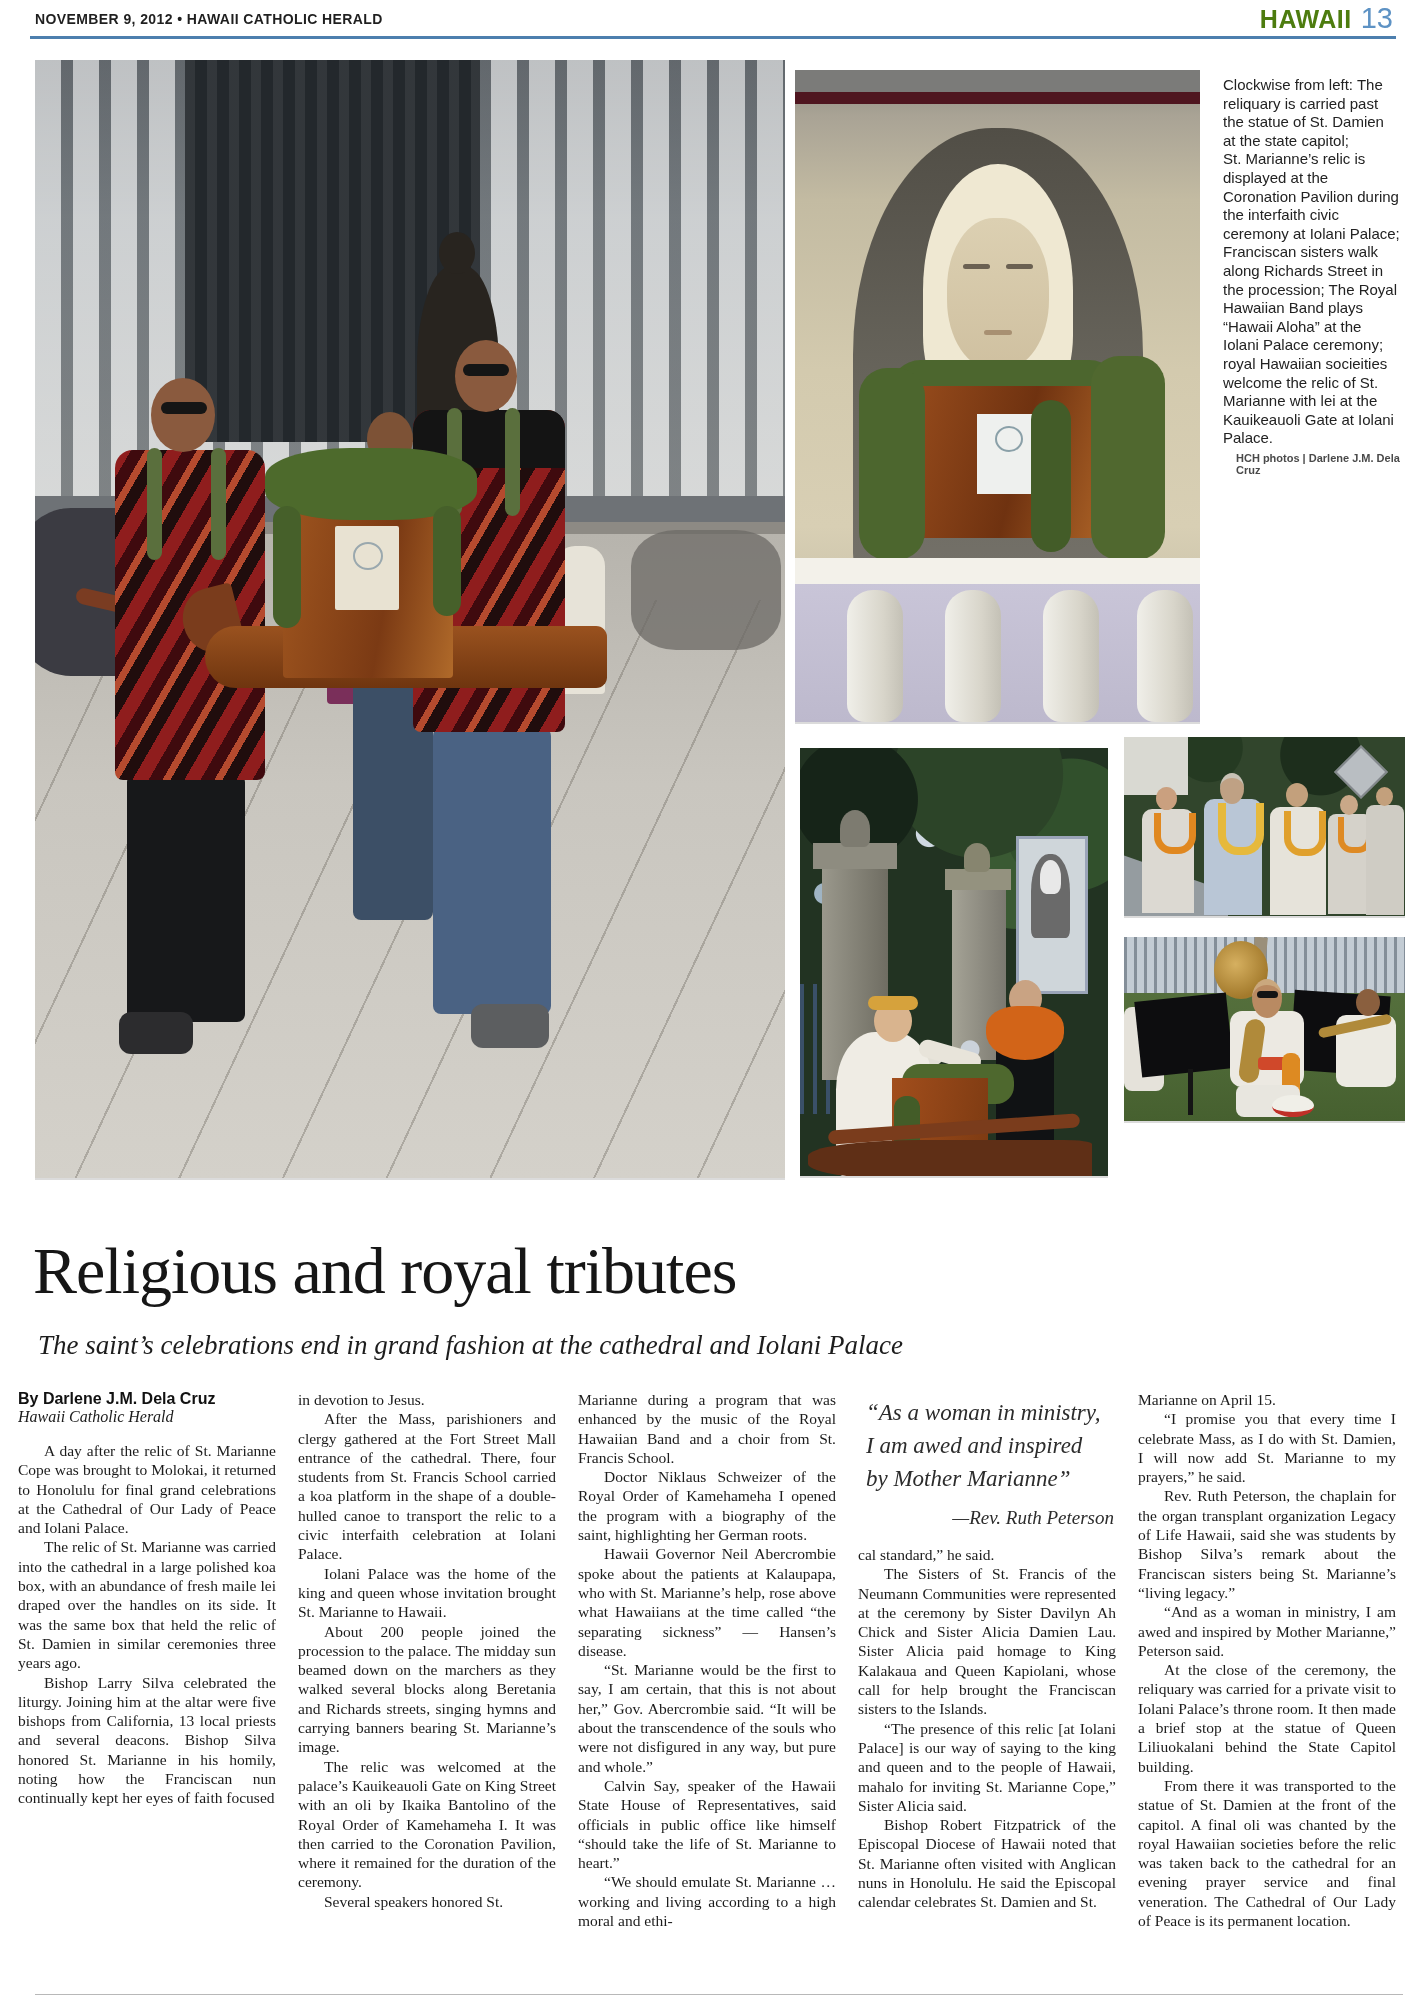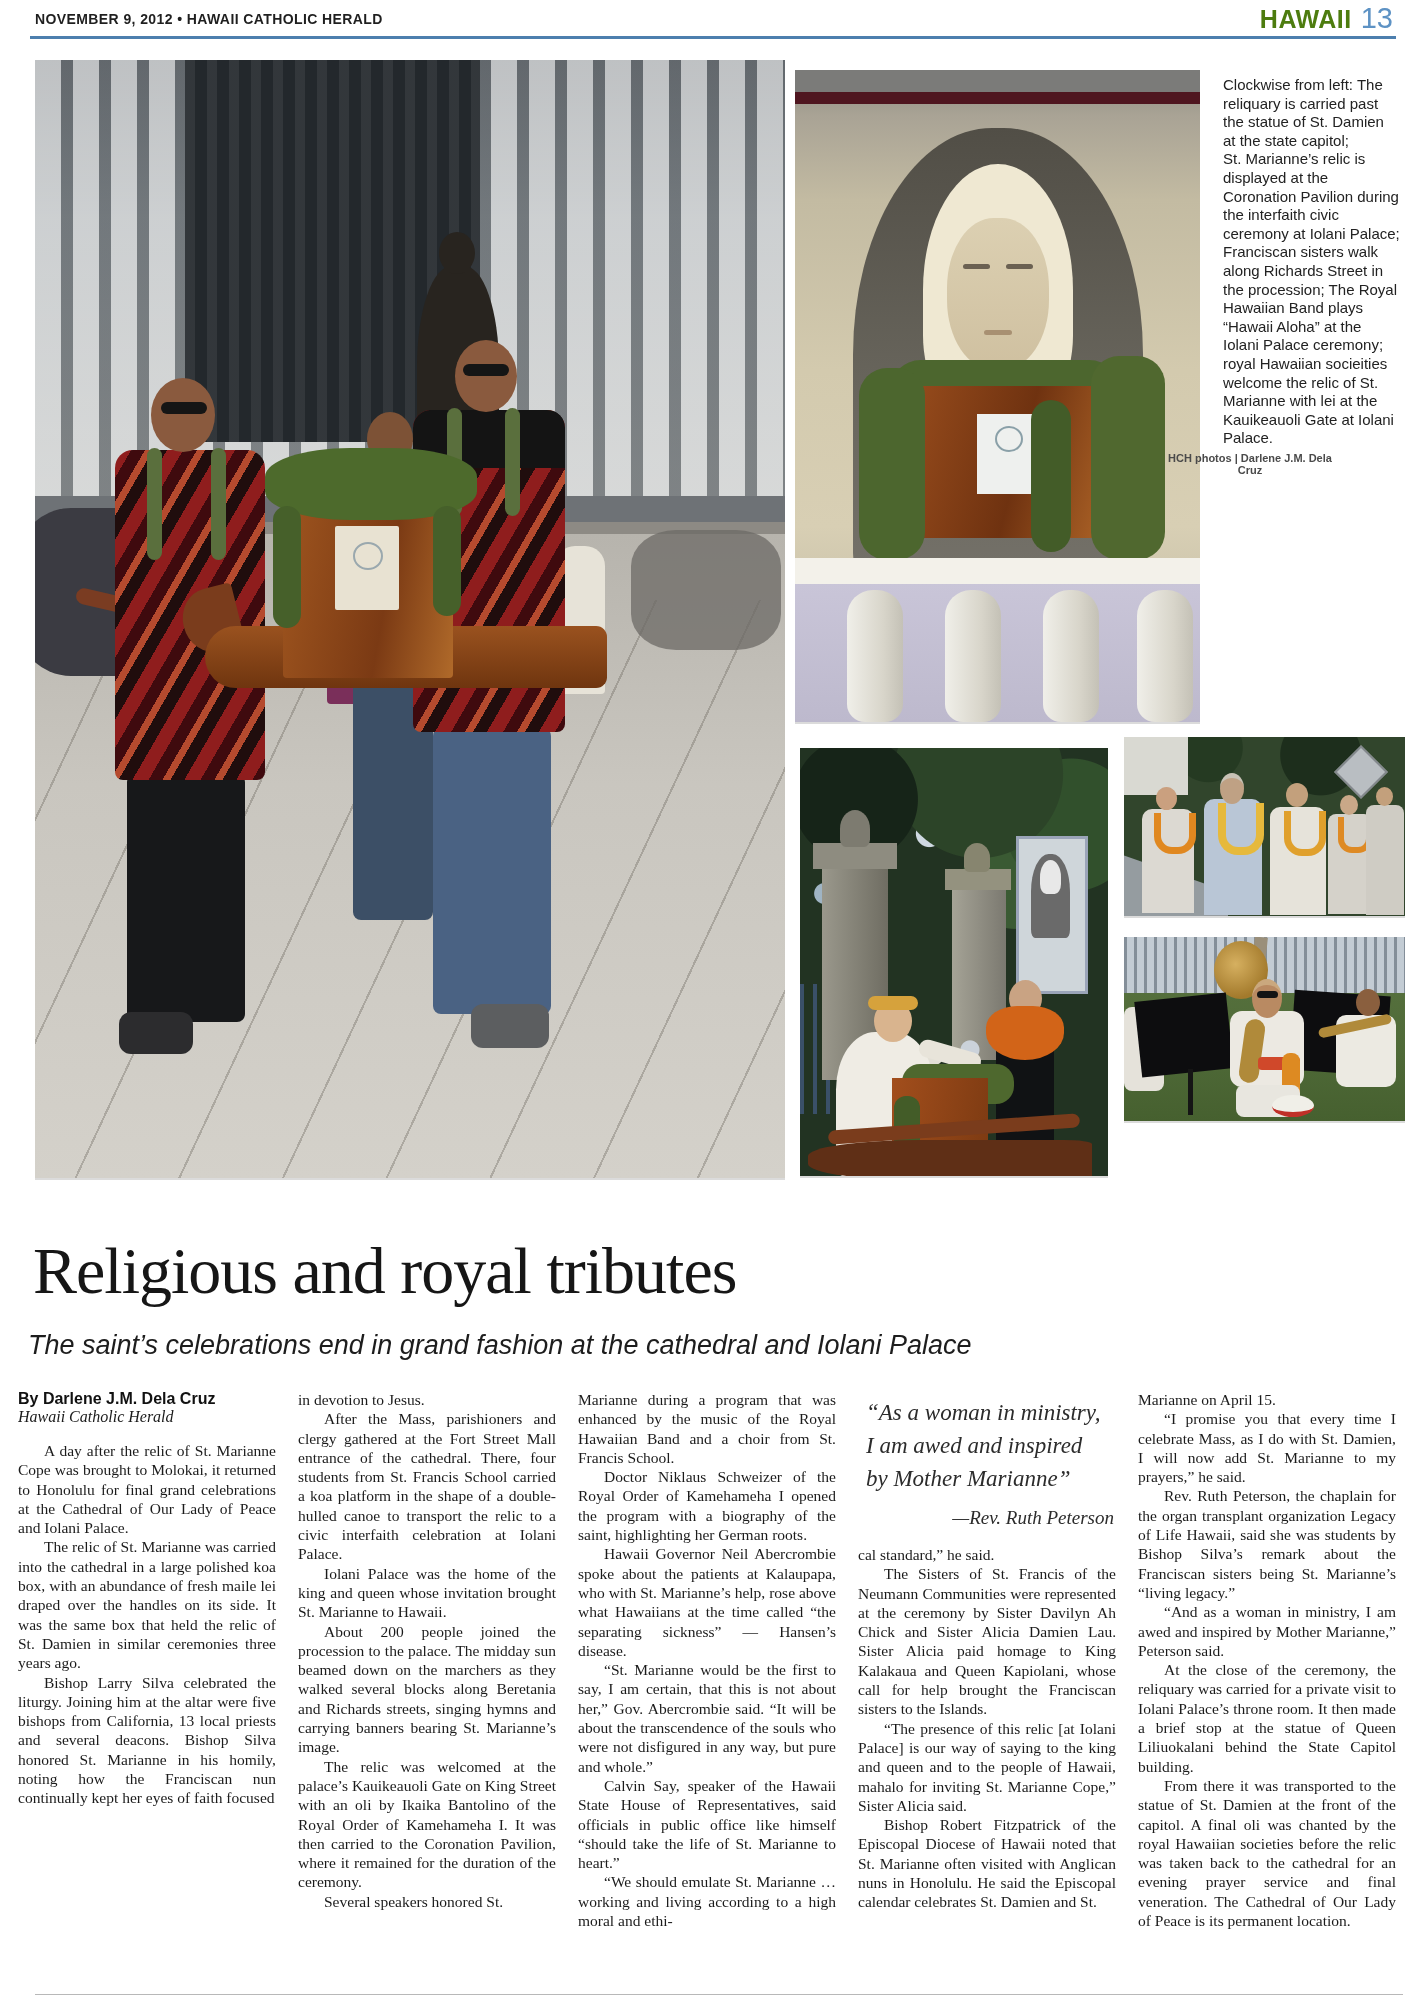--- a/index.html
+++ b/index.html
@@ -176,26 +176,26 @@
   .b-sax{left:118px;top:82px;width:20px;height:64px;background:#b08a3a;border-radius:10px;transform:rotate(8deg);}
   .b-m1legs{left:112px;top:148px;width:64px;height:32px;background:#e8e6df;border-radius:8px;}
   .b-m2head{left:232px;top:52px;width:24px;height:27px;background:#8a5f3e;border-radius:50%;}
   .b-m2{left:212px;top:78px;width:60px;height:72px;background:#eceae2;border-radius:10px;}
   .b-trombone{left:194px;top:84px;width:74px;height:10px;background:#b08a3a;border-radius:5px;transform:rotate(-12deg);}
   .b-hat{left:148px;top:158px;width:42px;height:17px;background:#f0efe8;border-radius:50%;border-bottom:5px solid #c03028;}
   
   .photo-caption{position:absolute;left:1223px;top:76px;width:177px;
      font-family:"Liberation Sans",sans-serif;font-size:15px;line-height:18.6px;color:#222;
      white-space:pre-line;}
-  .photo-credit{position:absolute;left:1161px;top:452px;width:178px;text-align:center;
+  .photo-credit{position:absolute;left:1236px;top:452px;width:178px;text-align:left;
      font-family:"Liberation Sans",sans-serif;font-weight:700;font-size:11px;color:#4a4a4a;}
   
   .headline{position:absolute;left:33px;top:1236px;width:1100px;font-family:"Liberation Serif",serif;
      font-size:66px;line-height:70px;font-weight:400;letter-spacing:-1px;color:#161616;}
-  .subhead{position:absolute;left:28px;top:1330px;width:1200px;font-family:Liberation Sans, sans-serif;
+  .subhead{position:absolute;left:38px;top:1330px;width:1200px;font-family:Liberation Serif, serif;
      font-style:italic;font-size:27px;color:#1d1d1d;}
   
   .body-cols{position:absolute;left:18px;top:1390px;width:1378px;height:602px;
      display:grid;grid-template-columns:repeat(5,1fr);column-gap:22px;}
   .col{overflow:hidden;}
   .byline{font-family:"Liberation Sans",sans-serif;font-weight:700;font-size:16px;color:#111;}
   .byline-org{font-family:"Liberation Serif",serif;font-style:italic;font-size:16px;margin-bottom:15px;}
   .para{margin:0;font-size:15.5px;line-height:19.3px;text-align:justify;text-indent:26px;
         color:#1b1b1b;hyphens:auto;}
   .para.noindent{text-indent:0;}

